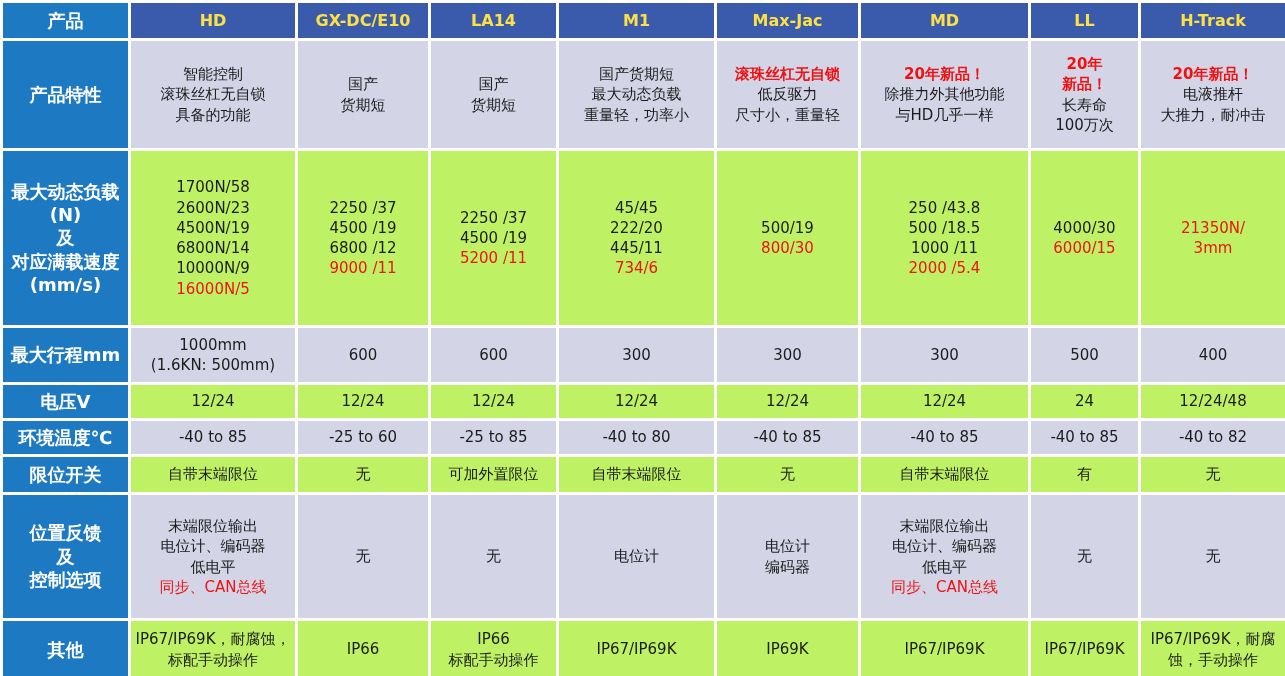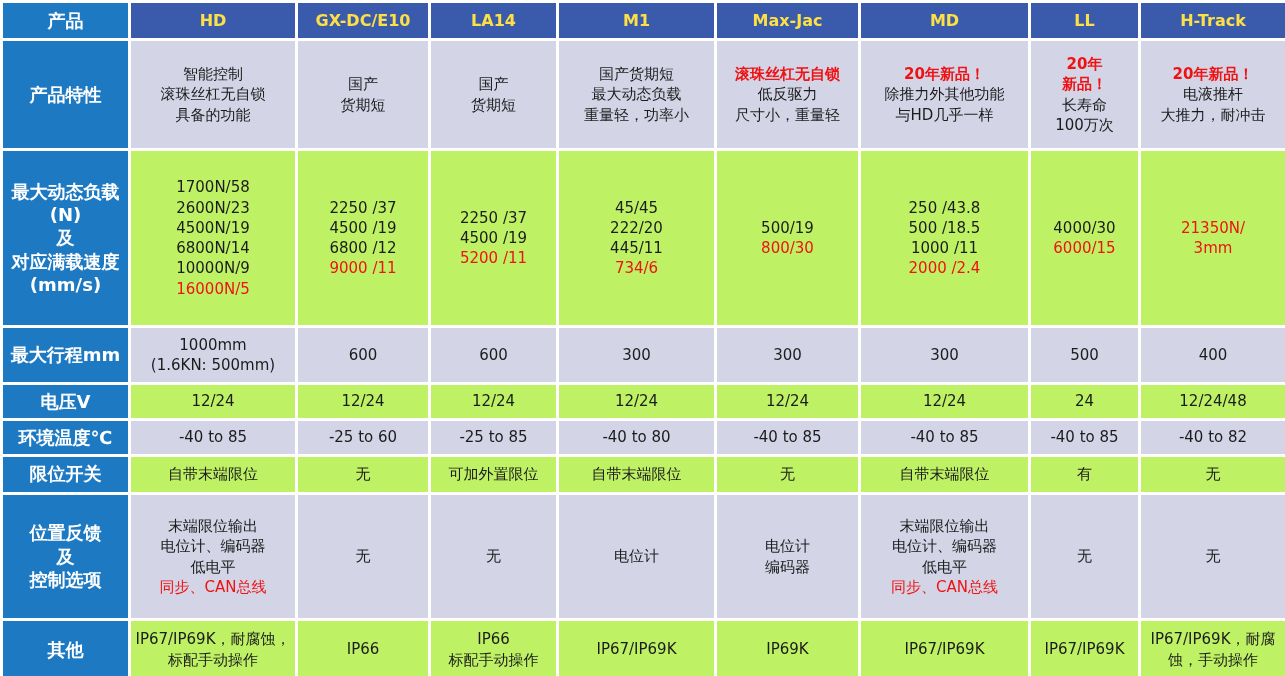--- a/index.html
+++ b/index.html
@@ -150,21 +150,21 @@
             <span class="cell-line red">734/6</span>
           </td>
           <td>
             <span class="cell-line">500/19</span>
             <span class="cell-line red">800/30</span>
           </td>
           <td>
             <span class="cell-line">250 /43.8</span>
             <span class="cell-line">500 /18.5</span>
             <span class="cell-line">1000 /11</span>
-            <span class="cell-line red">2000 /2.4</span>
+            <span class="cell-line red">2000 /5.4</span>
           </td>
           <td>
             <span class="cell-line">4000/30</span>
             <span class="cell-line red">6000/15</span>
           </td>
           <td>
             <span class="cell-line red">21350N/</span>
             <span class="cell-line red">3mm</span>
           </td>
         </tr>
@@ -249,21 +249,21 @@
           <td>
             <span class="cell-line">-40 to 85</span>
           </td>
           <td>
             <span class="cell-line">-40 to 85</span>
           </td>
           <td>
             <span class="cell-line">-40 to 82</span>
           </td>
         </tr>
-        <tr class="shade-light row-limit-switch" style="height: 38px; font-family: Liberation Serif, serif;">
+        <tr class="shade-light row-limit-switch" style="height: 38px;">
           <th class="rowlabel">
             <span class="cell-line">限位开关</span>
           </th>
           <td>
             <span class="cell-line">自带末端限位</span>
           </td>
           <td>
             <span class="cell-line">无</span>
           </td>
           <td>

